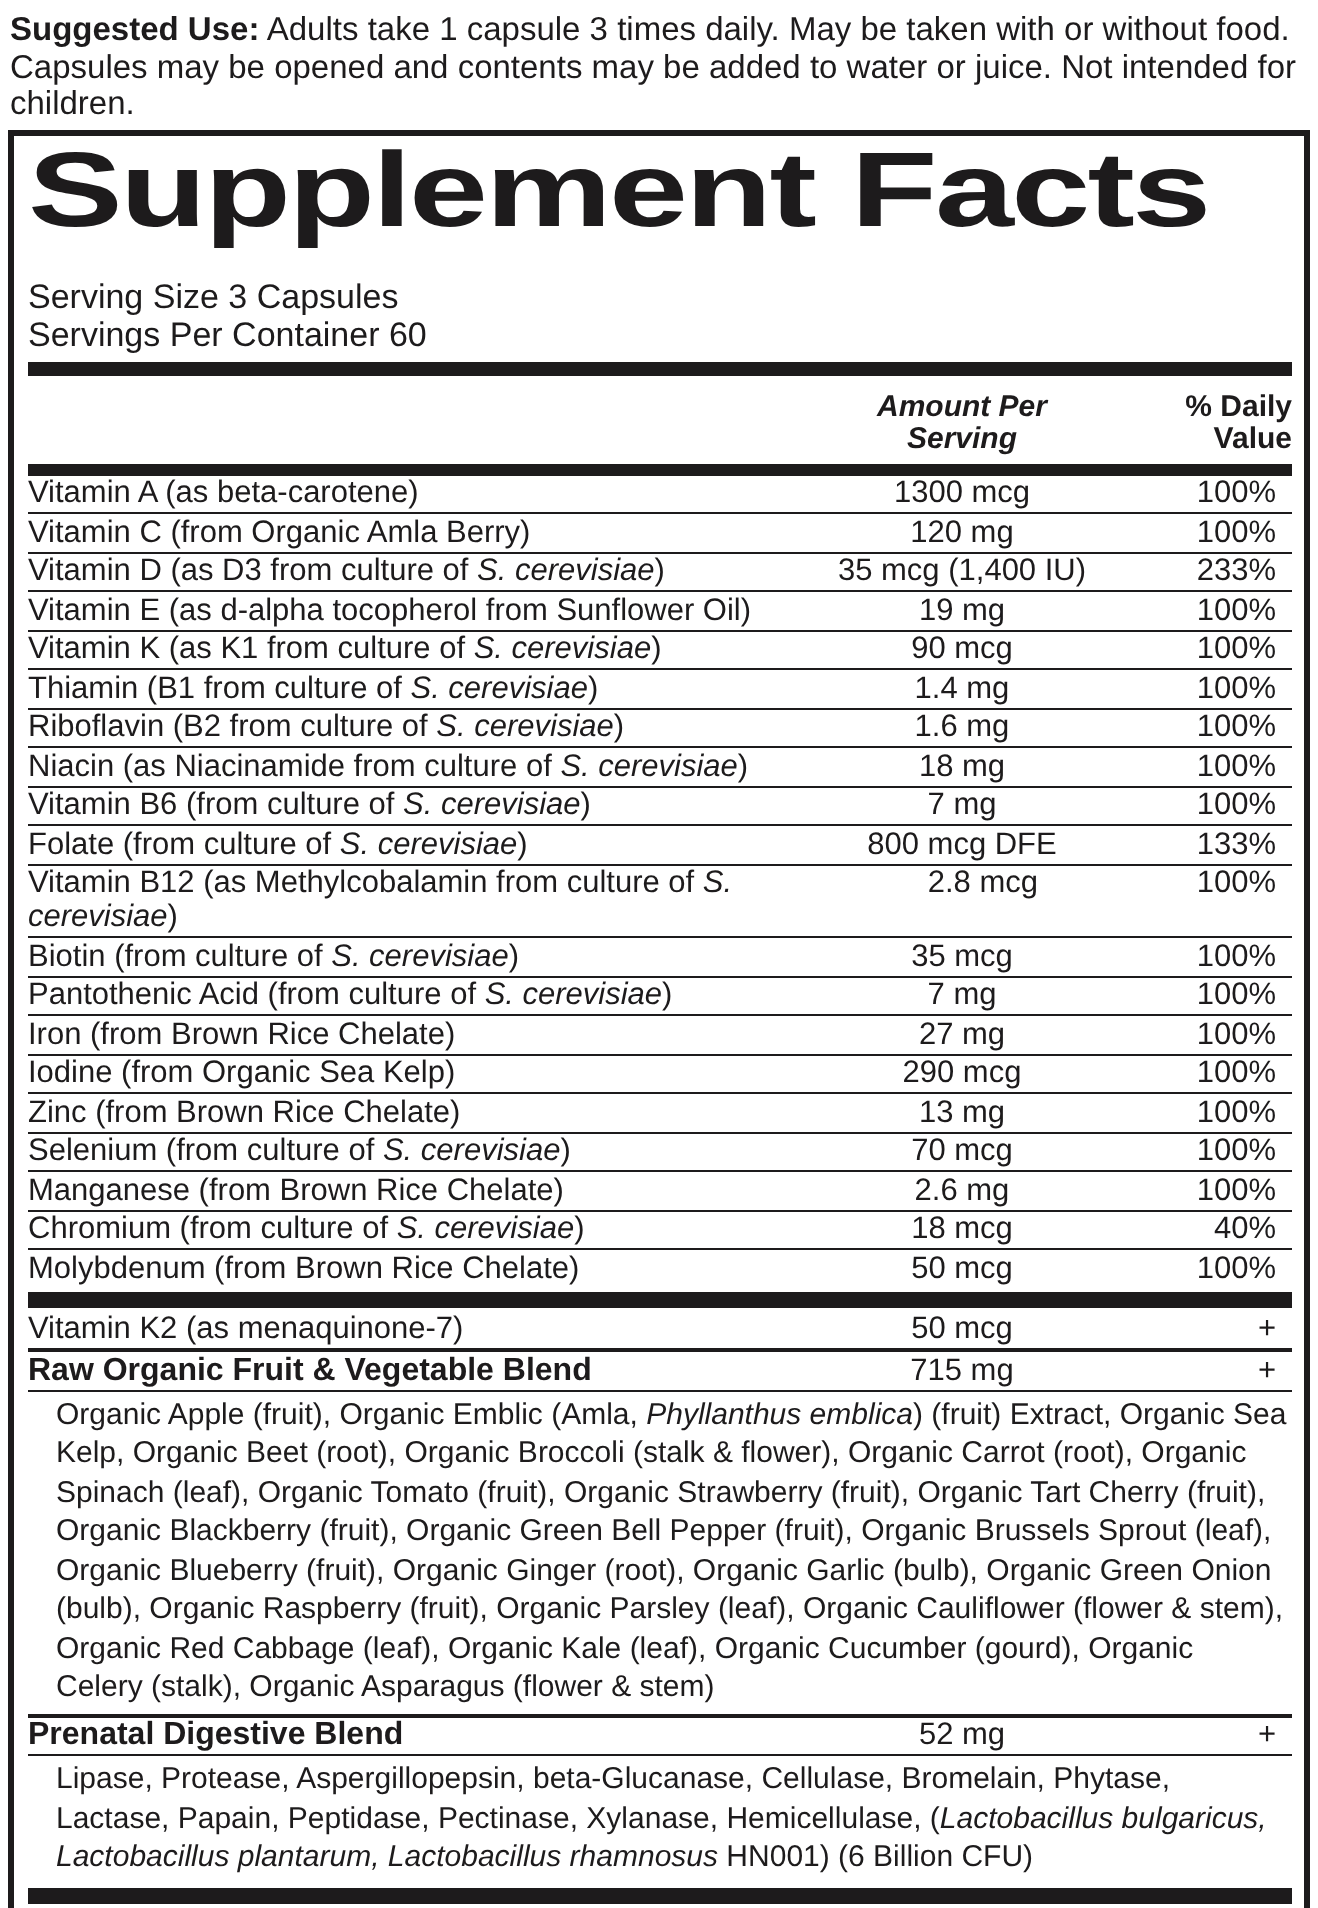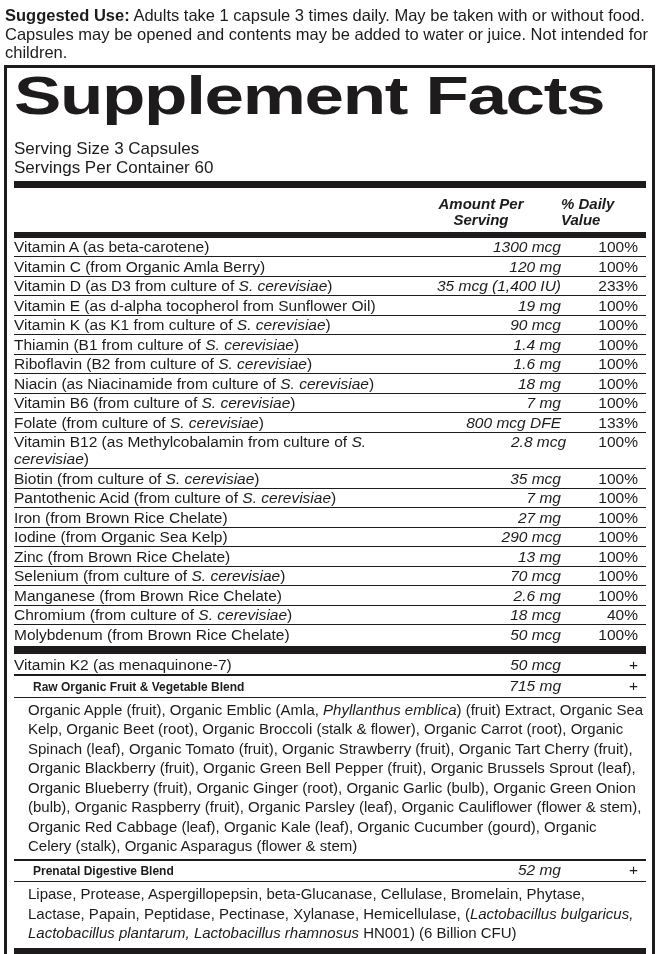--- a/index.html
+++ b/index.html
@@ -47,39 +47,39 @@
     display: flex;
     justify-content: flex-end;
     align-items: flex-end;
     padding: 8px 0 4px 0;
     font-weight: 700;
     font-size: 15px;
     line-height: 1.07;
   }
   .hdr-amount { width: 160px; text-align: center; }
   .hdr-amount span { display: inline-block; width: 94px; font-style: italic; }
-  .hdr-dv { width: 85px; text-align: left; font-style: italic; }
+  .hdr-dv { width: 85px; text-align: right; }
   .hdr-dv span { display: inline-block; width: 60px; }
 
   
   .row {
     display: flex;
     align-items: baseline;
     padding: 0.5px 0 1px 0;
     font-size: 15.5px;
     line-height: 17px;
   }
   .cell.name { flex: 1 1 auto; }
-  .cell.amount { width: 160px; text-align: right; white-space: nowrap; font-style: italic; }
+  .cell.amount { width: 160px; text-align: center; white-space: nowrap; }
   .cell.dv { width: 85px; text-align: right; padding-right: 8px; white-space: nowrap; }
   #main-rows .row + .row { border-top: 1.5px solid #1d1b1c; }
 
   #extra-rows .row { border-top: 2.5px solid #1d1b1c; }
   #extra-rows .row:first-child { border-top: none; }
-  #extra-rows .row.bold-row .name { font-weight: 700; font-size: 12px; margin-left: 19px; }
+  #extra-rows .row.bold-row .name { font-weight: 700; font-size: 16px; }
   .detail {
     border-top: 1.5px solid #1d1b1c;
     padding: 2px 2px 3px 14px;
     font-size: 15px;
     line-height: 19.5px;
   }
 
   .footnote { padding: 4px 0 5px 0; font-size: 15.5px; }
 </style>
 </head>

